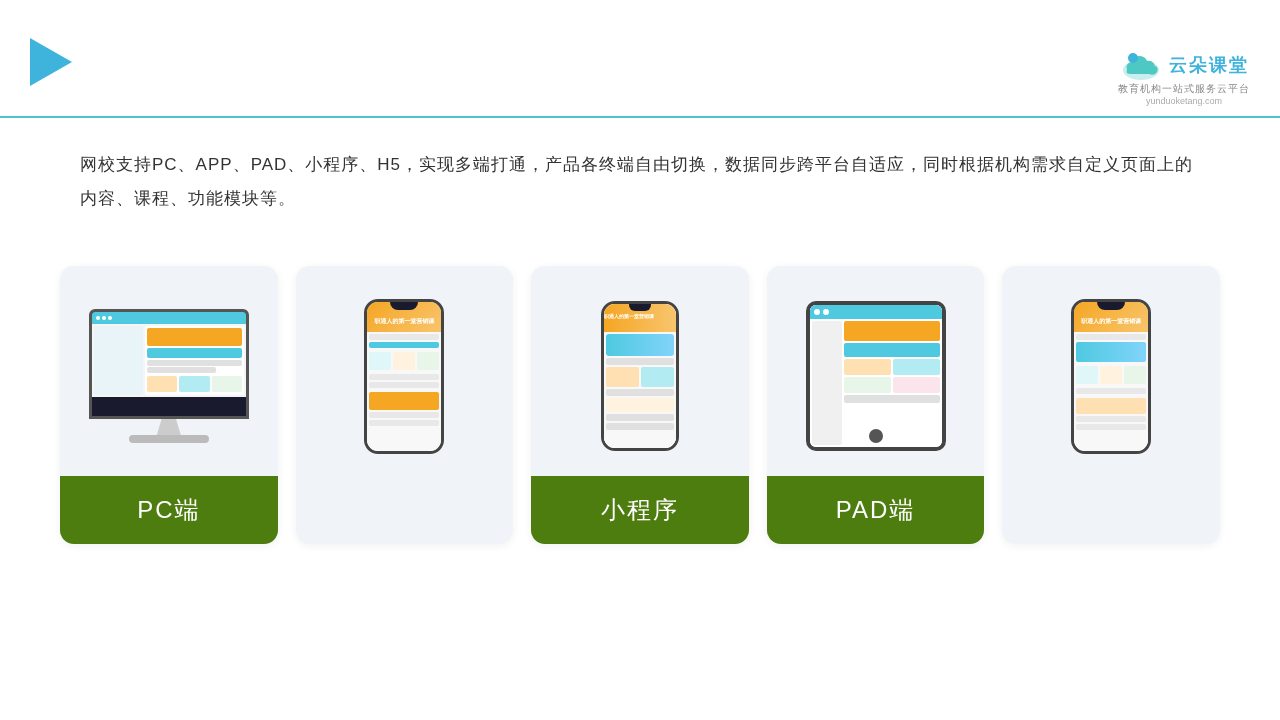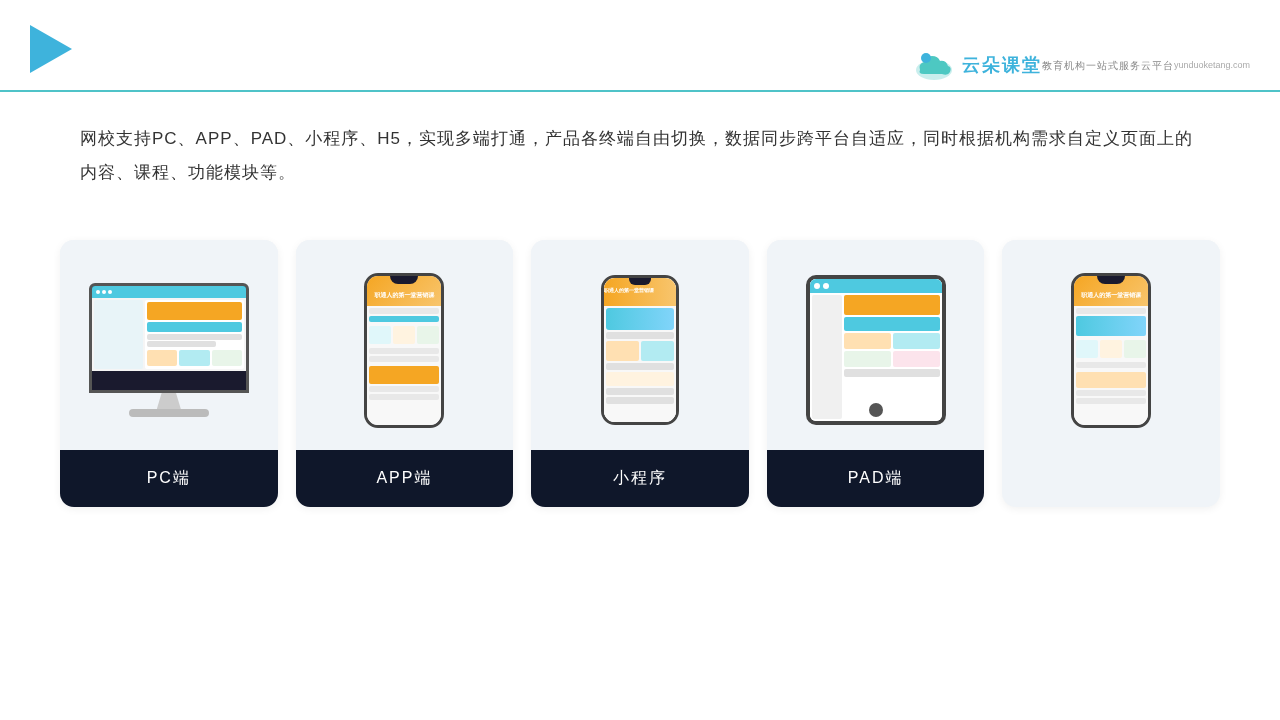--- a/index.html
+++ b/index.html
@@ -34,21 +34,21 @@
       flex-shrink: 0;
     }
     .header-title {
       font-size: 28px;
       font-weight: 600;
       color: #333;
       letter-spacing: 1px;
     }
     .logo-area {
       display: flex;
-      flex-direction: row;
+      flex-direction: column;
       align-items: center;
       margin-top: 32px;
     }
     .logo-cloud {
       display: flex;
       align-items: center;
       gap: 6px;
     }
     .cloud-icon-svg {
       width: 44px;
@@ -107,24 +107,24 @@
       height: 210px;
       display: flex;
       align-items: center;
       justify-content: center;
       padding: 20px 10px 10px 10px;
       background: #f0f4f8;
     }
 
     .card-label {
       width: 100%;
-      background: #0f172a;
+      background: #4d7c0f;
       color: #fff;
       text-align: center;
-      font-size: 16px;
+      font-size: 24px;
       font-weight: 500;
       padding: 18px 0;
       letter-spacing: 2px;
     }
 
     
     .pc-mockup {
       display: flex;
       flex-direction: column;
       align-items: center;
@@ -420,21 +420,20 @@
             </div>
             <div class="phone-row" style="margin-top:2px;"></div>
             <div class="phone-row"></div>
             <div style="height:18px;background:#f5a623;border-radius:2px;margin-top:2px;"></div>
             <div class="phone-row"></div>
             <div class="phone-row"></div>
           </div>
         </div>
       </div>
     </div>
-    <div class="card-label">APP端</div>
   </div>
 
   <div class="device-card">
     <div class="card-image-area">
       <div class="mini-phone">
         <div class="mini-phone-screen">
           <div class="mini-phone-top">
             <div class="mini-notch"></div>
             <span style="font-size:5px;color:#fff;padding-top:8px;font-weight:bold;">职通人的第一堂营销课</span>
           </div>

